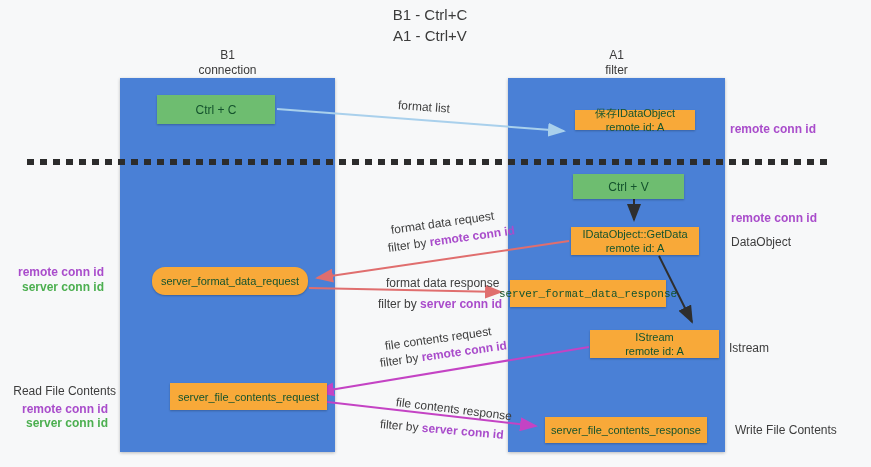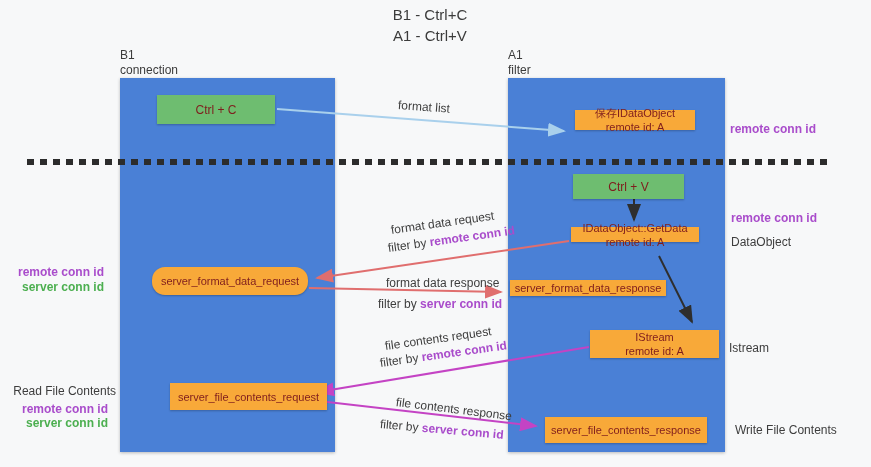--- a/index.html
+++ b/index.html
@@ -7,35 +7,35 @@
   #stage {
     position:relative; width:871px; height:467px;
     background:#f7f8f9; overflow:hidden;
     font-size:12px; color:#3d3d3d;
   }
   .title {
     position:absolute; left:280px; top:4px; width:300px;
     text-align:center; font-size:15px; line-height:21px; color:#3b3b3b;
   }
   .lane-title {
-    position:absolute; top:48px; text-align:left;
+    position:absolute; top:48px; text-align:center;
     font-size:12px; line-height:15px; color:#3b3b3b;
   }
   .lane {
     position:absolute; top:78px; height:374px;
     background:#4a80d6; box-shadow:0 1px 3px rgba(0,0,0,0.25);
   }
   .dashline {
     position:absolute; left:27px; top:159px; width:806px; height:6px;
     background:repeating-linear-gradient(to right, #2c2c2c 0 7px, transparent 7px 13px);
   }
   .box {
     position:absolute; display:flex; flex-direction:column;
     align-items:center; justify-content:center;
-    color:#7f1d1d; text-align:center; white-space:nowrap;
+    color:#14532d; text-align:center; white-space:nowrap;
     box-shadow:0 1px 2px rgba(0,0,0,0.25);
   }
   .green  { background:#6ebd70; font-size:12px; }
   .orange { background:#f8a939; }
   .two-line { font-size:11px; line-height:14px; }
   .one-line { font-size:11px; }
   .edge-label {
     position:absolute; white-space:nowrap; font-size:12px; color:#3d3d3d;
     transform-origin:left center;
   }
@@ -103,35 +103,35 @@
 
   <div class="box orange two-line" style="left:575px; top:110px; width:120px; height:20px;">
     <span>保存IDataObject</span>
     <span>remote id: A</span>
   </div>
 
   <div class="box green" style="left:573px; top:174px; width:111px; height:25px;">
     <span>Ctrl + V</span>
   </div>
 
-  <div class="box orange two-line" style="left:571px; top:227px; width:128px; height:15px;">
+  <div class="box orange two-line" style="left:571px; top:227px; width:128px; height:28px;">
     <span>IDataObject::GetData</span>
     <span>remote id: A</span>
   </div>
 
   <div class="box orange two-line" style="left:590px; top:330px; width:129px; height:28px;">
     <span>IStream</span>
     <span>remote id: A</span>
   </div>
 
   <div class="box orange one-line" style="left:152px; top:267px; width:156px; height:28px;border-radius:13px;">
     <span>server_format_data_request</span>
   </div>
 
-  <div class="box orange one-line" style="left:510px; top:280px; width:156px; height:16px;">
+  <div class="box orange one-line" style="left:510px; top:280px; width:156px; height:27px;font-family:Liberation Mono, monospace;">
     <span>server_format_data_response</span>
   </div>
 
   <div class="box orange one-line" style="left:152px; top:383px; width:157px; height:27px;margin-left:18px;">
     <span>server_file_contents_request</span>
   </div>
 
   <div class="box orange one-line" style="left:545px; top:417px; width:162px; height:26px;">
     <span>server_file_contents_response</span>
   </div>

